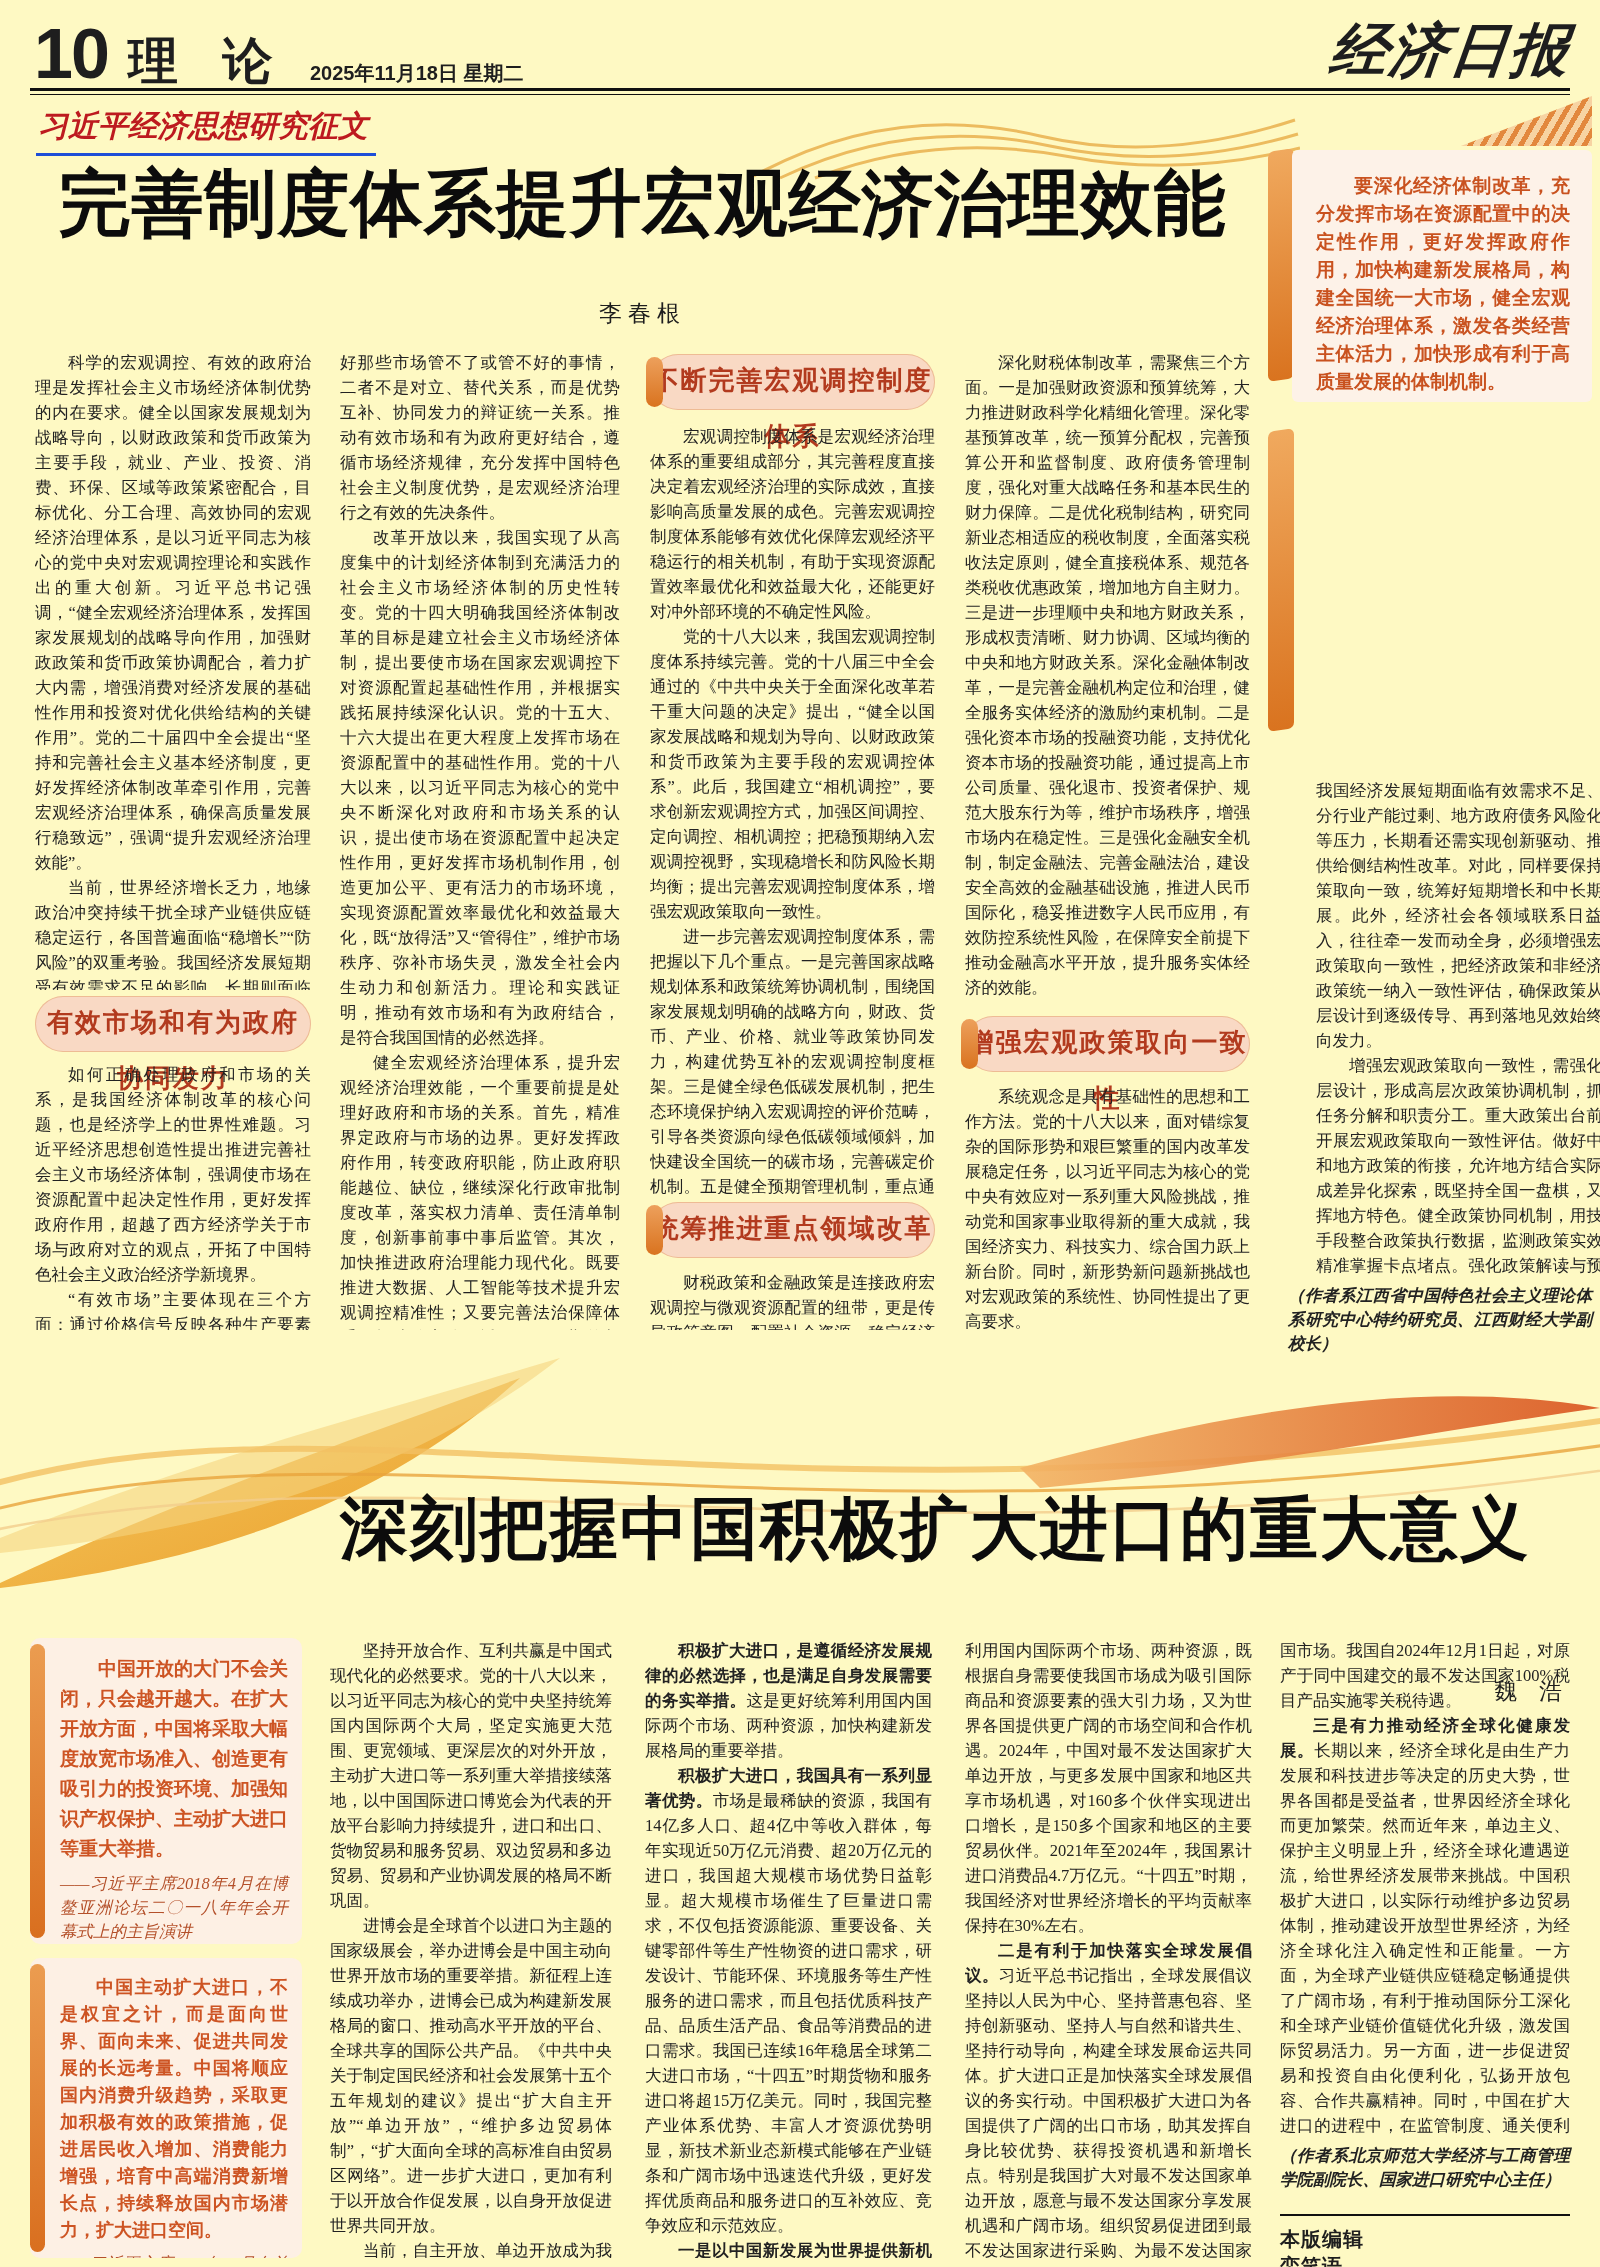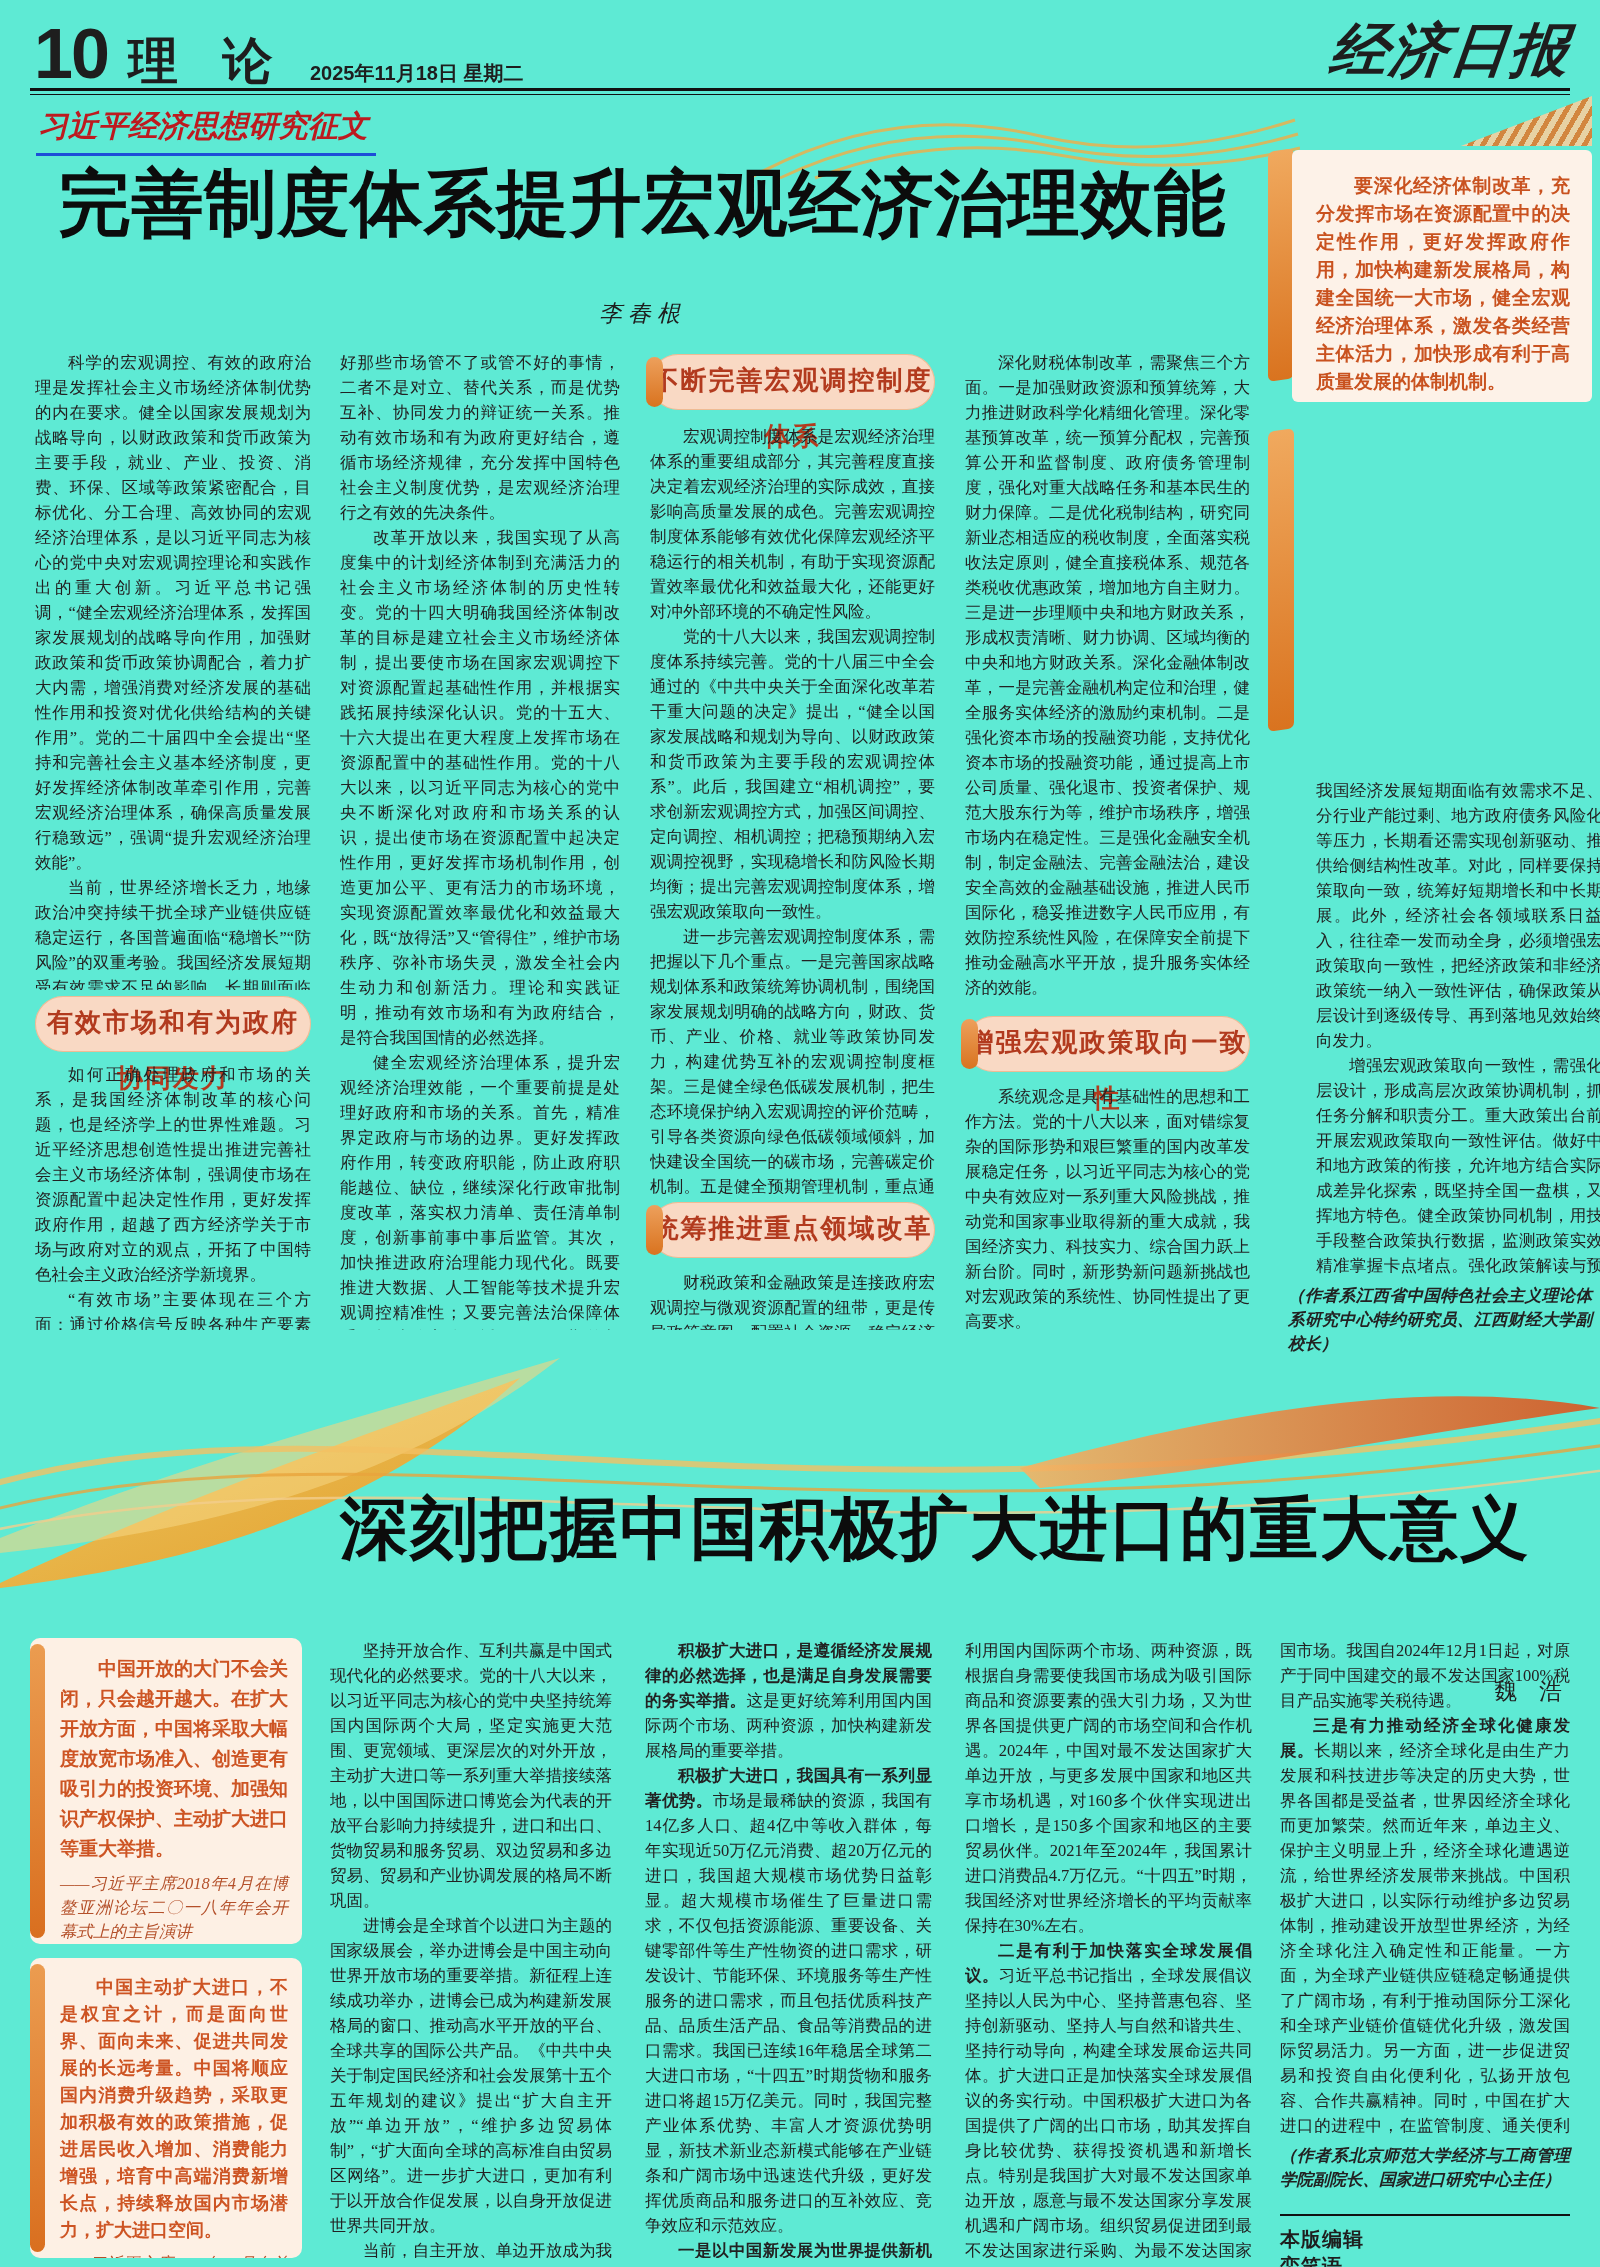--- a/index.html
+++ b/index.html
@@ -1,34 +1,34 @@
 <!DOCTYPE html>
 <html><head>
 <meta charset="utf-8">
 <style>
   html,body{margin:0;padding:0;}
-  .page{position:relative;width:1600px;height:2267px;background:#5eead4;overflow:hidden;
+  .page{position:relative;width:1600px;height:2267px;background:#fef9c3;overflow:hidden;
         font-family:"Liberation Serif","DejaVu Serif",serif;color:#1e1e1e;}
   
   .pagenum{position:absolute;left:34px;top:14px;font-family:"Liberation Sans","DejaVu Sans",sans-serif;
            font-size:70px;font-weight:900;letter-spacing:-2px;}
   .section-title{position:absolute;left:128px;top:28px;font-size:50px;font-weight:900;letter-spacing:16px;}
   .pub-date{position:absolute;left:310px;top:60px;font-size:20px;font-weight:700;
             font-family:"Liberation Sans","DejaVu Sans",sans-serif;}
   .masthead{position:absolute;right:30px;top:12px;width:260px;text-align:right;font-size:58px;font-weight:900;
             font-style:italic;transform:skewX(-6deg);letter-spacing:2px;}
   .rule-thick{position:absolute;left:30px;top:88px;width:1540px;height:3px;background:#111;}
   .rule-thin{position:absolute;left:30px;top:94px;width:1540px;height:1px;background:#111;}
   
   .call-label{position:absolute;left:36px;top:104px;font-size:30px;font-weight:900;color:#bd1a1f;
               padding:2px 8px 6px 2px;border-bottom:3px solid #1d4ed8;font-style:italic;}
   .headline1{position:absolute;left:35px;top:156px;width:1215px;text-align:center;
              font-family:"Liberation Sans","DejaVu Sans",sans-serif;
              font-size:72px;font-weight:900;letter-spacing:1px;color:#0c0c0c;white-space:nowrap;}
-  .author1{position:absolute;left:35px;top:298px;width:1215px;text-align:center;font-size:23px;letter-spacing:6px;font-style:italic;}
+  .author1{position:absolute;left:35px;top:298px;width:1215px;text-align:center;font-size:23px;letter-spacing:6px;}
   .col{position:absolute;text-align:justify;font-size:16.5px;line-height:25px;overflow:hidden;color:#222;}
   .col p{margin:0;text-indent:2em;}
   .subhead{position:absolute;height:56px;background:#f9d9c4;border-radius:30px;
            box-shadow:inset 0 0 0 1px rgba(224,150,90,.45);text-align:center;}
   .subhead span{display:inline-block;line-height:56px;font-size:26px;font-weight:900;color:#b23a1e;letter-spacing:2px;font-family:Liberation Mono, monospace;}
   .subhead.bar::before{content:"";position:absolute;left:-4px;top:3px;width:17px;height:50px;
            background:linear-gradient(180deg,#eda05c,#d9731f);border-radius:9px;}
   
   .sq{position:absolute;left:1292px;width:300px;background:#fdf2e8;border-radius:6px;padding:14px 14px 10px 16px;
       box-sizing:border-box;overflow:hidden;}

